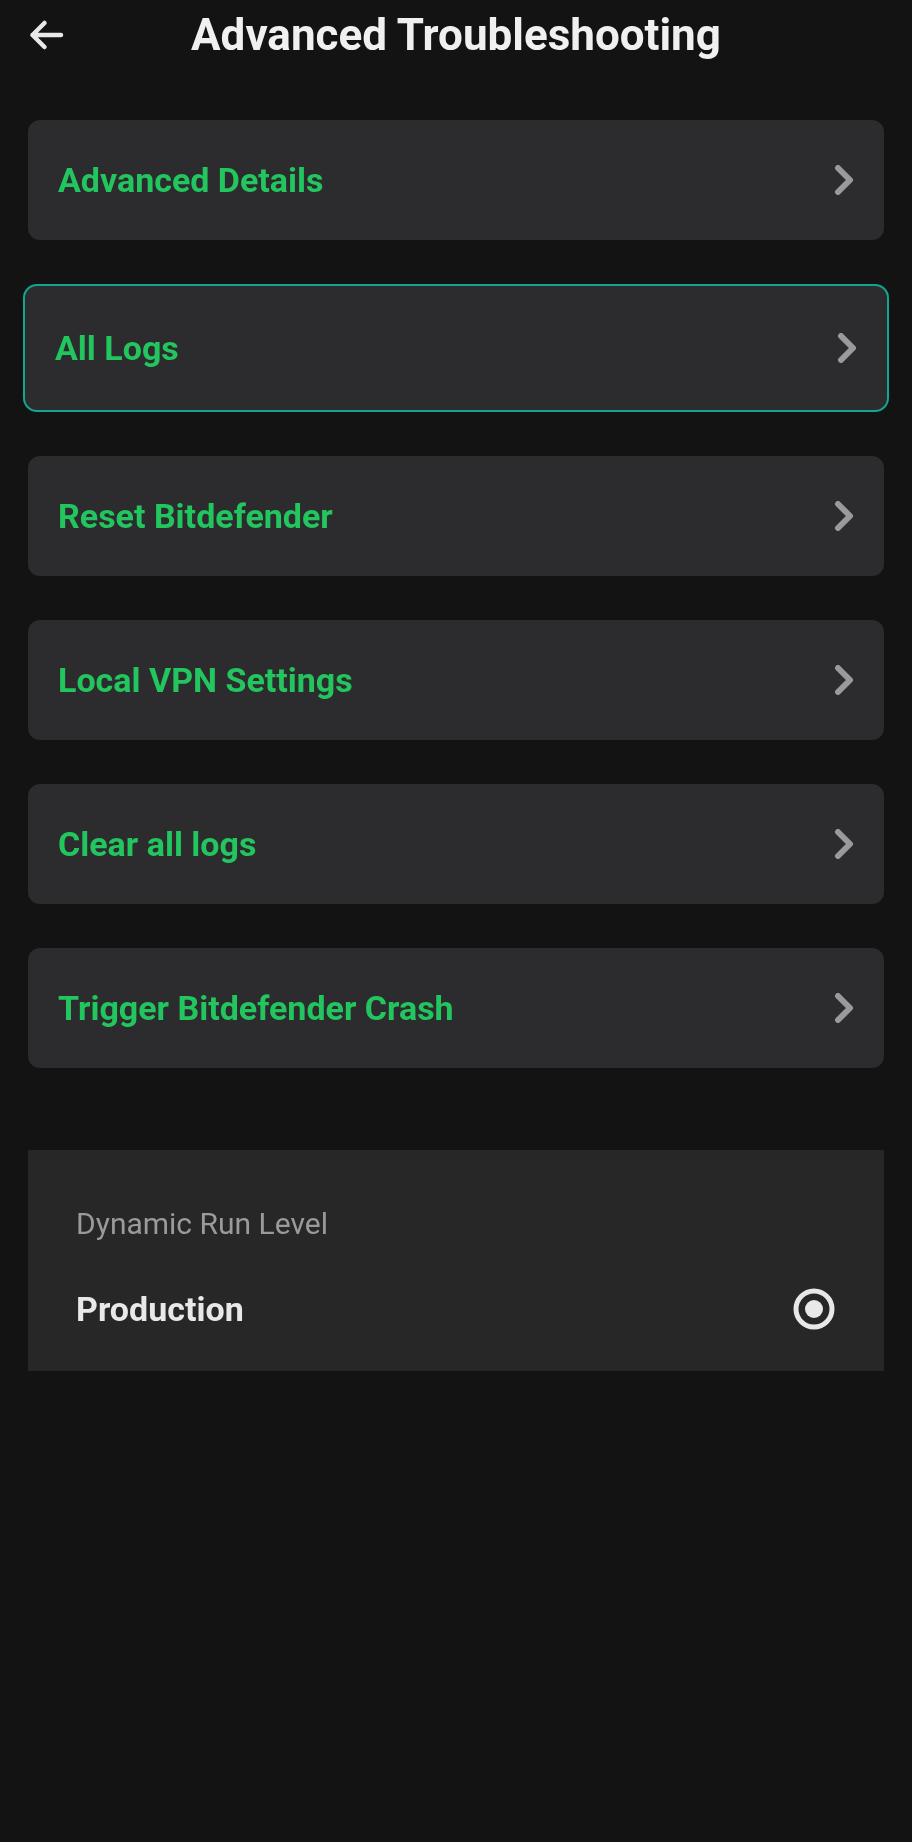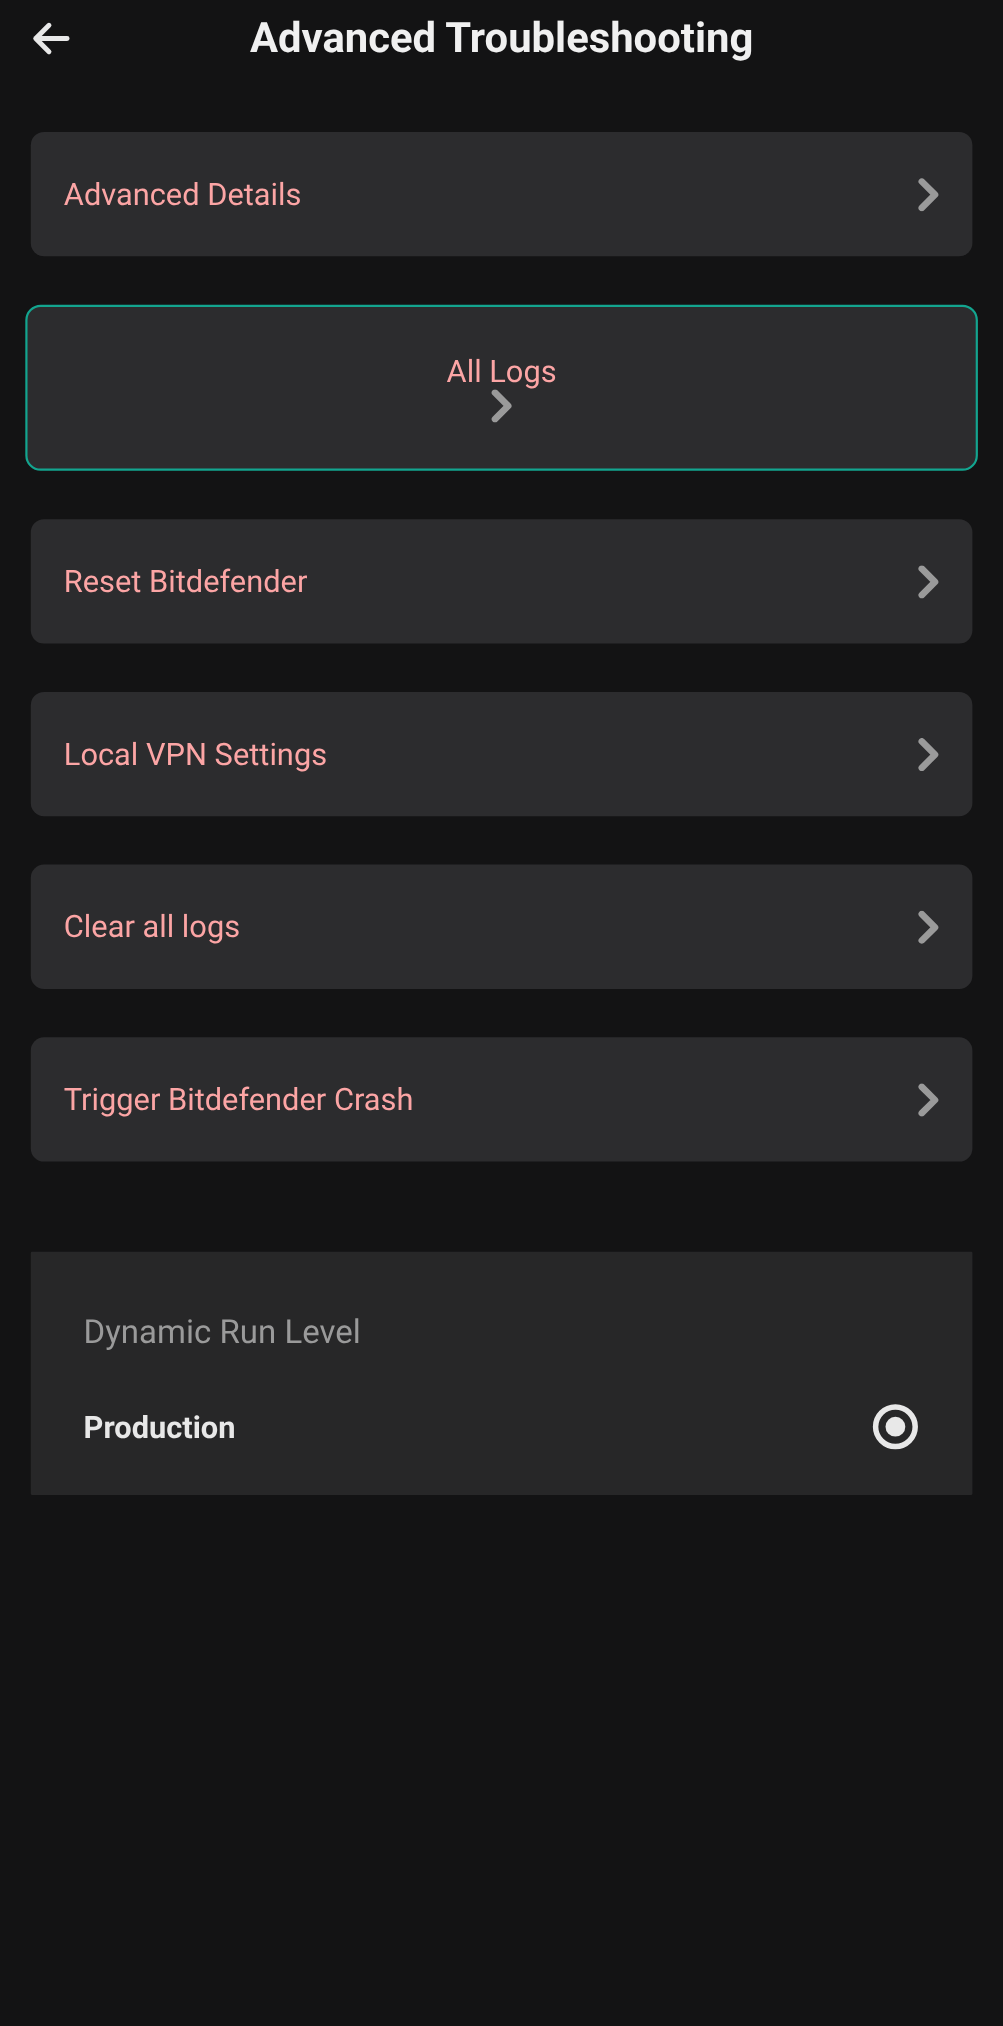--- a/index.html
+++ b/index.html
@@ -37,21 +37,21 @@
       height: 36px;
       stroke: #e8e8e8;
       stroke-width: 3;
       fill: none;
     }
 
     .page-title {
       flex: 1;
       text-align: center;
       color: #f0f0f0;
-      font-size: 38px;
+      font-size: 44px;
       font-weight: 700;
       margin-right: 48px;
     }
 
     .content {
       padding: 50px 28px 0 28px;
     }
 
     .menu-item {
       background-color: #2c2c2e;
@@ -63,27 +63,26 @@
       justify-content: space-between;
       cursor: pointer;
     }
 
     .menu-item.highlighted {
       border: 2.5px solid #13a58f;
       padding: 42px 30px;
       margin-left: -5px;
       margin-right: -5px;
       border-radius: 14px;
-      flex-direction: column;
     }
 
     .menu-item-label {
-      color: #fca5a5;
-      font-size: 28px;
-      font-weight: 400;
+      color: #22c55e;
+      font-size: 34px;
+      font-weight: 700;
     }
 
     .chevron-icon {
       display: flex;
       align-items: center;
       justify-content: center;
     }
 
     .chevron-icon svg {
       width: 20px;
@@ -112,21 +111,21 @@
 
     .radio-row {
       display: flex;
       align-items: center;
       justify-content: space-between;
       cursor: pointer;
     }
 
     .radio-label {
       color: #e8e8e8;
-      font-size: 28px;
+      font-size: 34px;
       font-weight: 700;
     }
 
     .radio-icon {
       width: 44px;
       height: 44px;
       display: flex;
       align-items: center;
       justify-content: center;
     }

